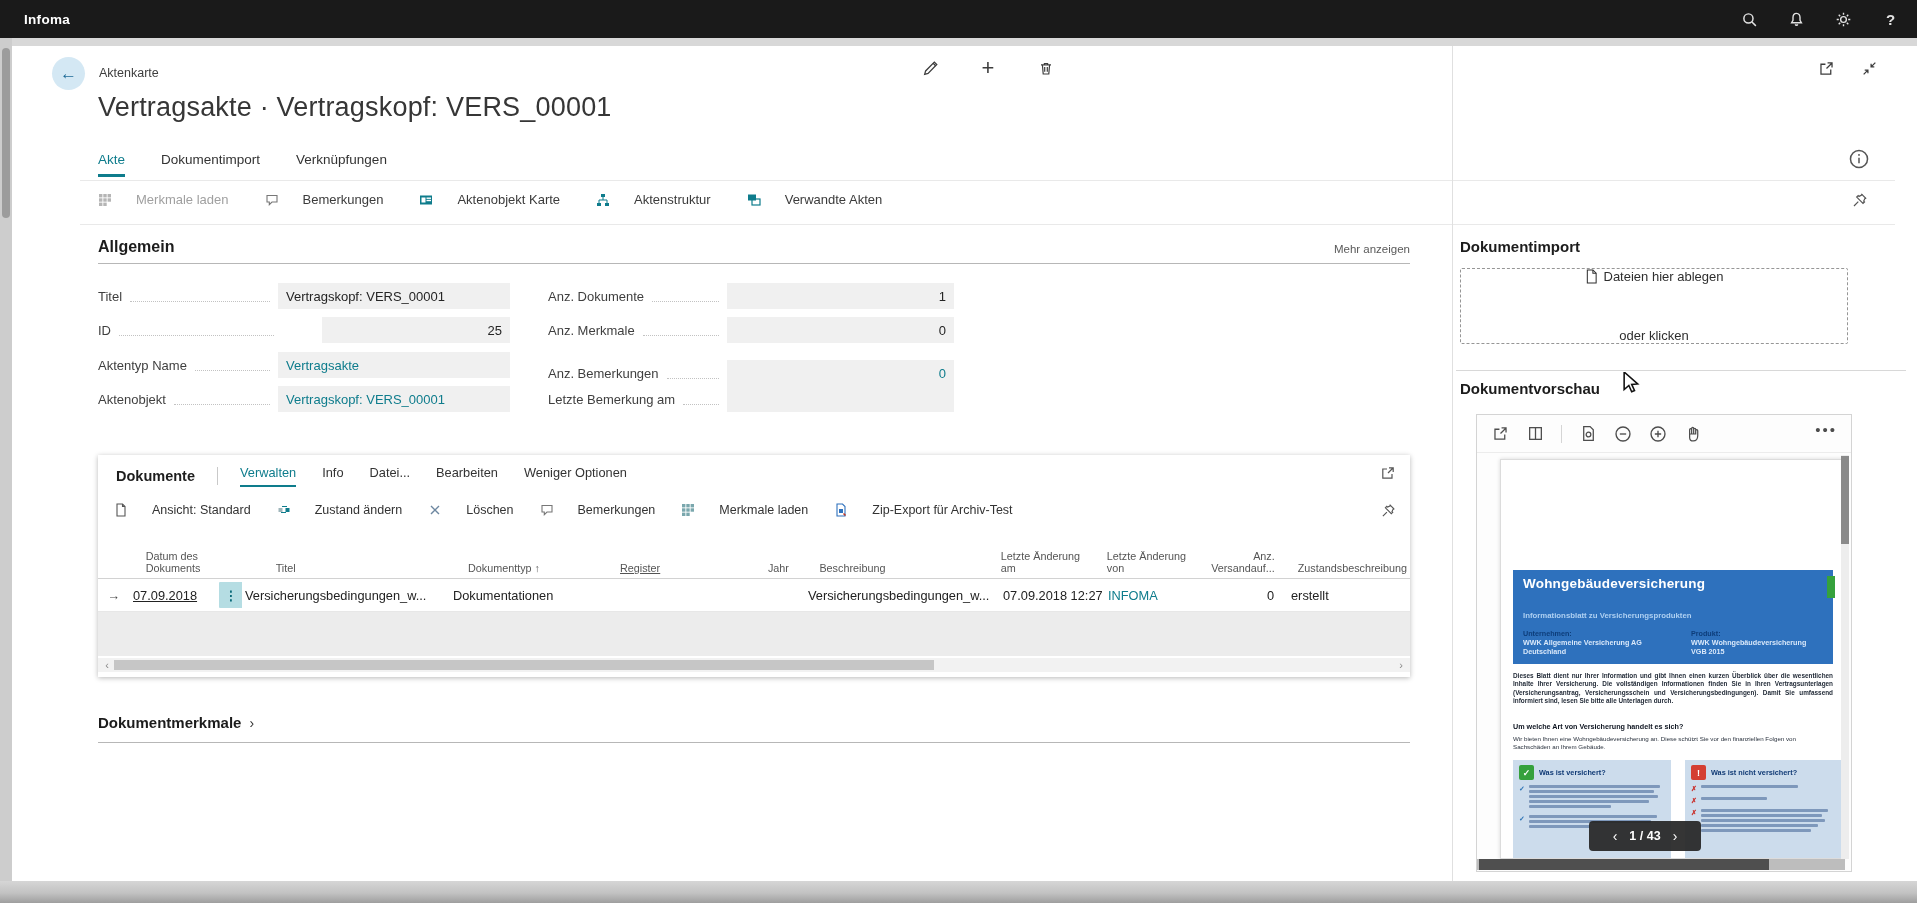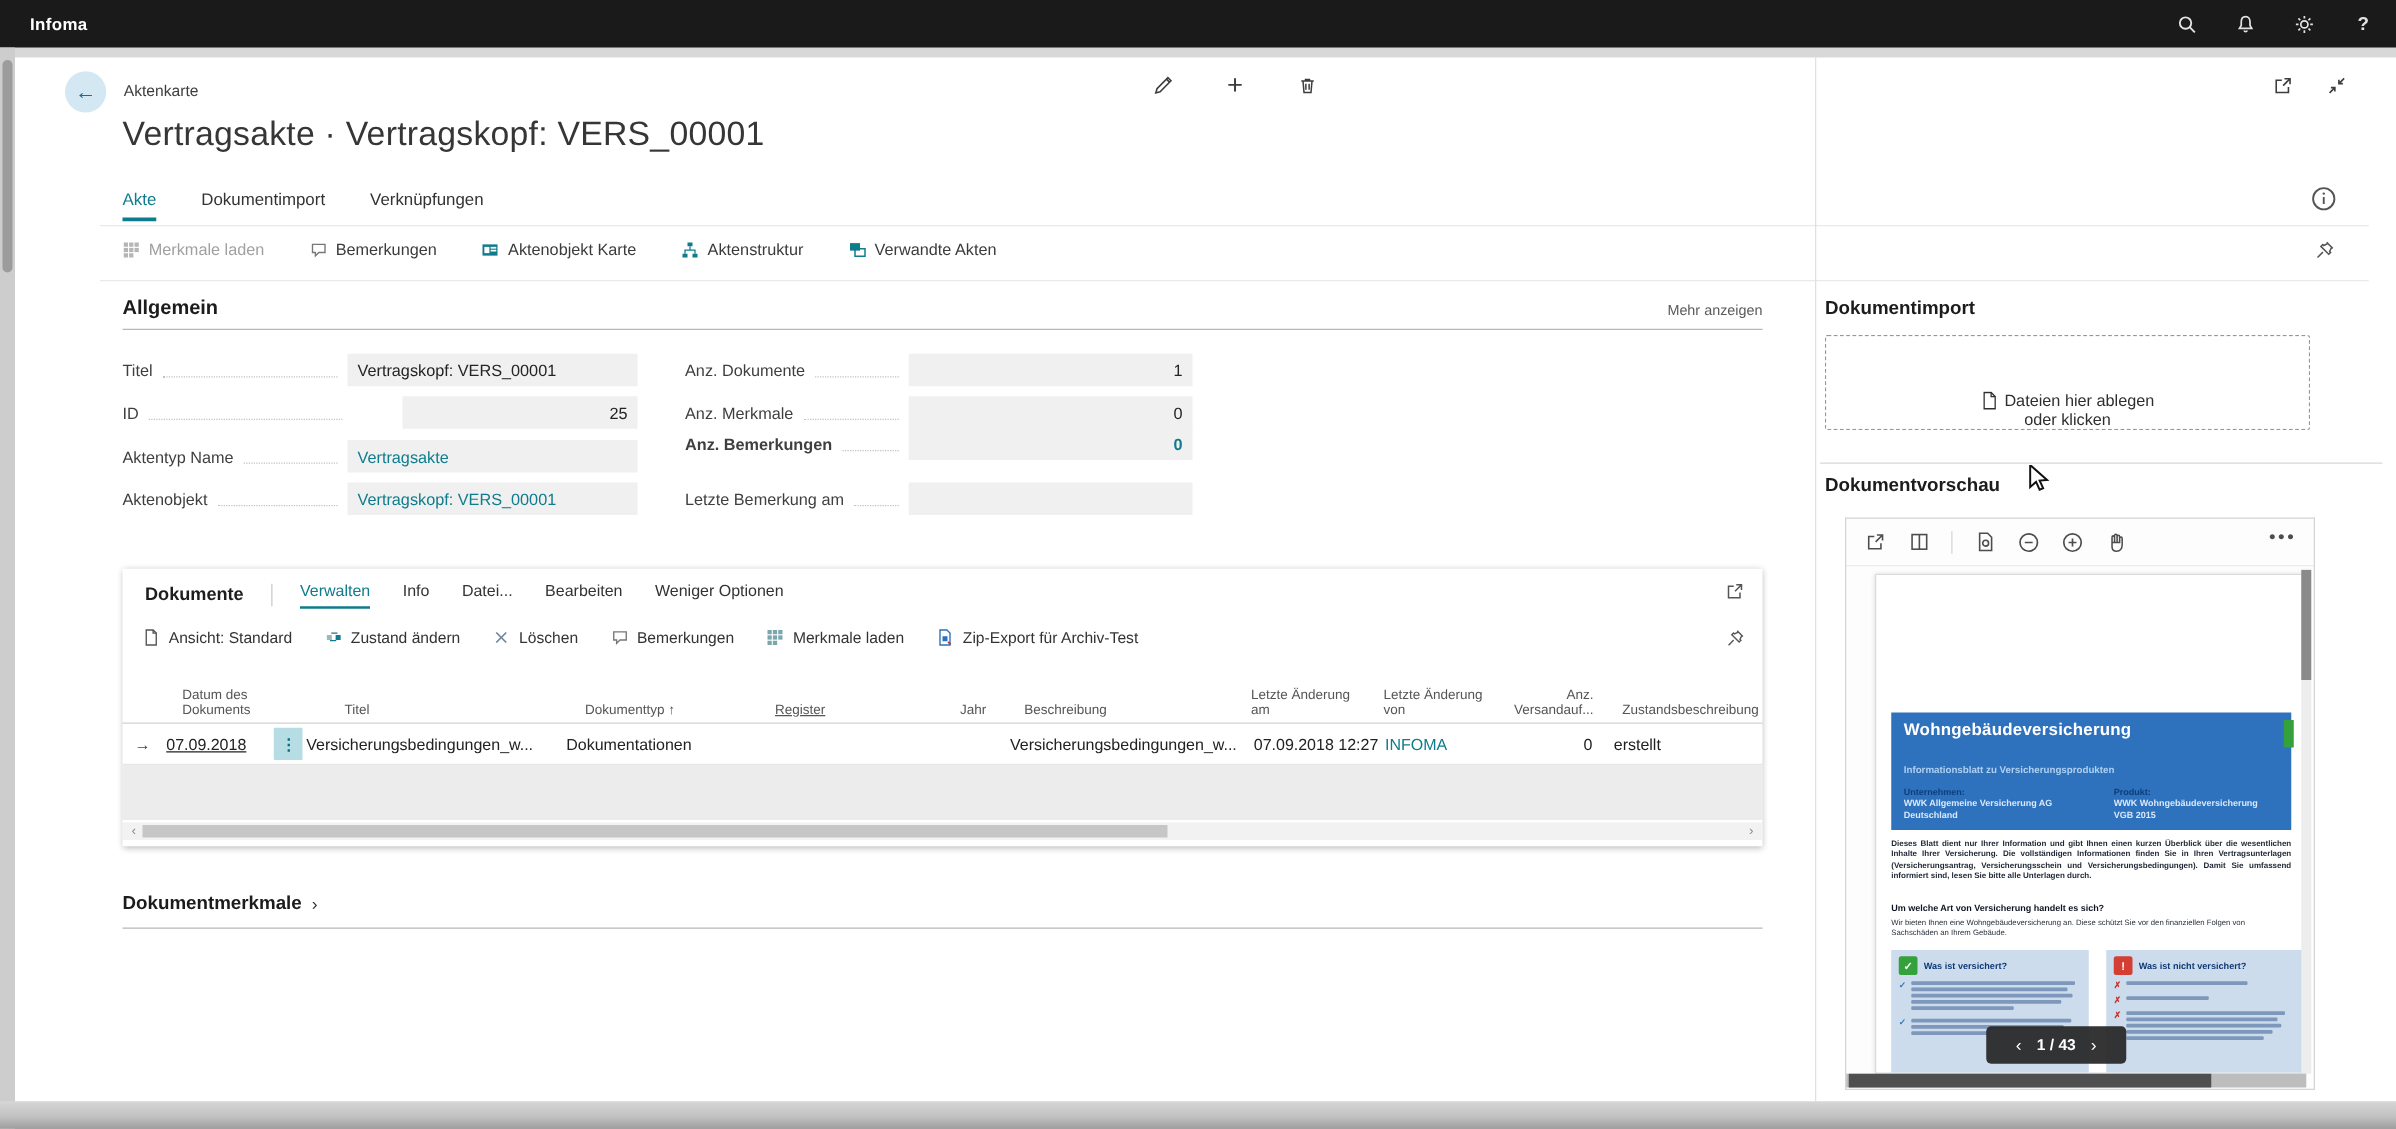--- a/index.html
+++ b/index.html
@@ -26,21 +26,21 @@
   .hdrtools{position:absolute;left:920px;top:58px;display:flex;gap:38px;align-items:center;color:#3d3d3d;}
   .hdrtools .tbtn{width:20px;height:20px;display:flex;align-items:center;justify-content:center;cursor:pointer;}
   .winicons{position:absolute;left:1818px;top:60px;display:flex;gap:26px;color:#3d3d3d;}
   .hline{position:absolute;height:1px;background:#e9e9e9;}
   
   .rtabs{position:absolute;left:98px;top:152px;display:flex;gap:36px;font-size:13.5px;color:#333;}
   .rtab{padding-bottom:7px;cursor:pointer;}
   .rtab.active{color:#0e7c8c;border-bottom:3px solid #0e7c8c;}
   
   .ribbon{position:absolute;left:98px;top:192px;display:flex;gap:36px;align-items:center;font-size:13px;color:#3b3b3b;}
-  .ritem{display:flex;align-items:center;gap:7px;cursor:pointer;white-space:nowrap;}
+  .ritem{display:flex;align-items:center;gap:24px;cursor:pointer;white-space:nowrap;}
   .ritem.disabled{color:#a0a0a0;}
   .ico14{width:14px;height:14px;flex:0 0 auto;}
   
   .secheading{font-size:16px;font-weight:bold;color:#1c1c1c;}
   .morelink{font-size:11.5px;color:#5a5a5a;cursor:pointer;}
   .rule{position:absolute;height:1px;background:#b7b7b7;}
   .frow{position:absolute;display:flex;align-items:center;height:26px;font-size:13px;color:#3f3f3f;}
   .flabel{white-space:nowrap;}
   .leader{flex:1;border-bottom:1px dotted #c2c2c2;margin:0 8px;transform:translateY(5px);}
   .vbox{background:#f0f0f0;height:26px;display:flex;align-items:center;padding:0 8px;box-sizing:border-box;
@@ -69,21 +69,21 @@
   .dotcell{background:#b5dde3;color:#0b6b7a;height:26px;display:flex;align-items:center;justify-content:center;
            font-weight:bold;border-radius:1px;cursor:pointer;}
   .grayzone{position:absolute;left:0;top:157px;width:1312px;height:44px;background:#ececec;}
   .hscroll{position:absolute;left:0;top:203px;width:1312px;height:14px;background:#f2f2f2;display:flex;align-items:center;}
   .harrow{width:14px;text-align:center;font-size:11px;color:#8a8a8a;cursor:pointer;line-height:14px;}
   .hthumb{position:absolute;left:16px;top:2px;width:820px;height:10px;background:#c6c6c6;cursor:grab;}
   
   .fbdivider{position:absolute;left:1452px;top:46px;width:1px;height:835px;background:#e0e0e0;}
   .fbheading{font-size:15px;font-weight:bold;color:#1c1c1c;}
   .dropzone{position:absolute;left:1460px;top:268px;width:388px;height:76px;border:1.5px dashed #969696;
-            border-radius:2px;display:flex;flex-direction:column;align-items:center;justify-content:flex-end;
+            border-radius:2px;display:flex;flex-direction:column;align-items:center;justify-content:space-between;
             font-size:13px;color:#2e2e2e;cursor:pointer;box-sizing:border-box;}
   .dz1{display:flex;align-items:center;gap:6px;}
   
   .pvpanel{position:absolute;left:1476px;top:414px;width:376px;height:458px;background:#fdfdfd;
            border:1px solid #d4d4d4;box-sizing:border-box;}
   .pvtb{position:absolute;left:0;top:0;width:100%;height:38px;display:flex;align-items:center;gap:17px;
         padding-left:14px;box-sizing:border-box;color:#4d4d4d;border-bottom:1px solid #ececec;}
   .pvtb .ti{width:18px;height:18px;display:flex;align-items:center;justify-content:center;cursor:pointer;}
   .pvmore{position:absolute;right:14px;top:6px;font-size:15px;letter-spacing:2px;color:#4d4d4d;cursor:pointer;}
   .pdfpage{position:absolute;left:23px;top:44px;width:344px;height:400px;background:#fff;
@@ -288,21 +288,21 @@
   <div class="frow" style="left:548px;top:283px;width:406px;">
     <span class="flabel">Anz. Dokumente</span>
     <span class="leader"></span>
     <span class="vbox num" style="width:227px;">1</span>
   </div>
   <div class="frow" style="left:548px;top:317px;width:406px;">
     <span class="flabel">Anz. Merkmale</span>
     <span class="leader"></span>
     <span class="vbox num" style="width:227px;">0</span>
   </div>
-  <div class="frow" style="left:548px;top:342px;width:406px;font-weight:bold;">
+  <div class="frow" style="left:548px;top:360px;width:406px;">
     <span class="flabel">Anz. Bemerkungen</span>
     <span class="leader"></span>
     <span class="vbox num teal" style="width:227px;">0</span>
   </div>
   <div class="frow" style="left:548px;top:386px;width:406px;">
     <span class="flabel">Letzte Bemerkung am</span>
     <span class="leader"></span>
     <span class="vbox" style="width:227px;"></span>
   </div>
 

